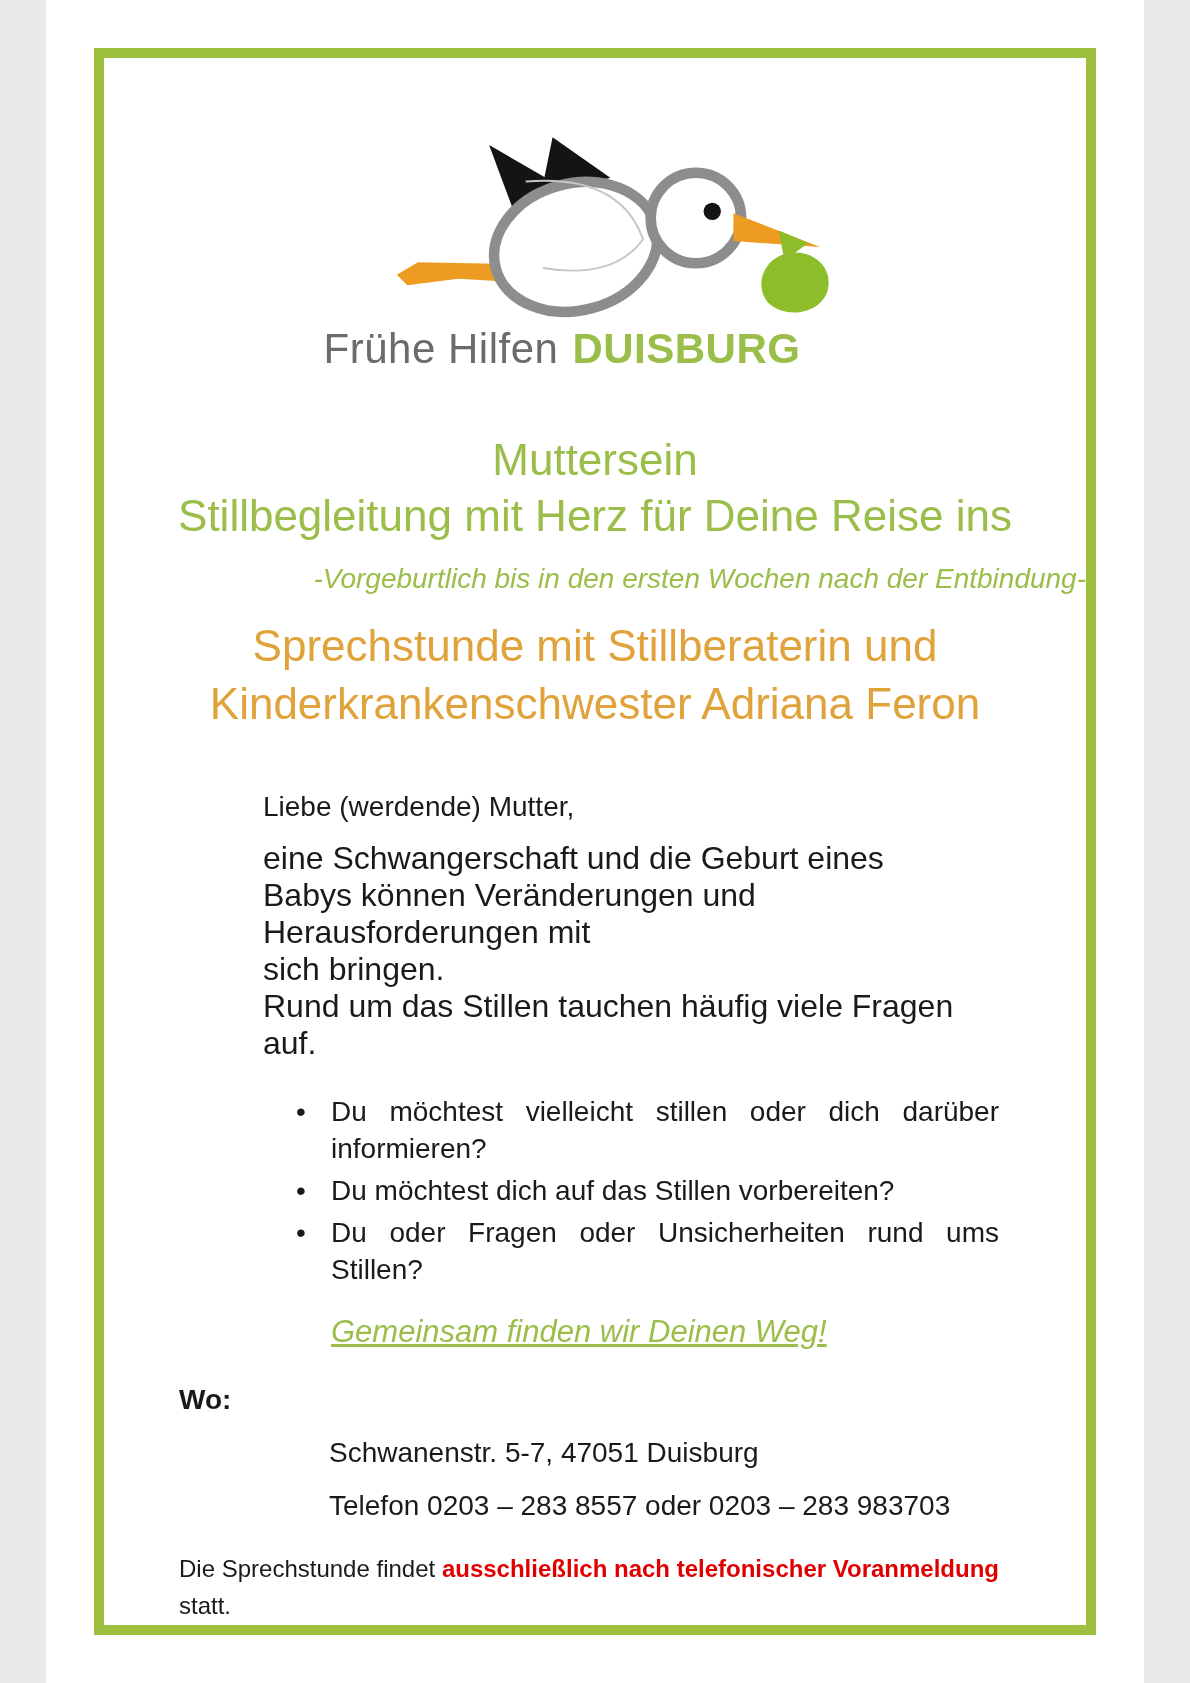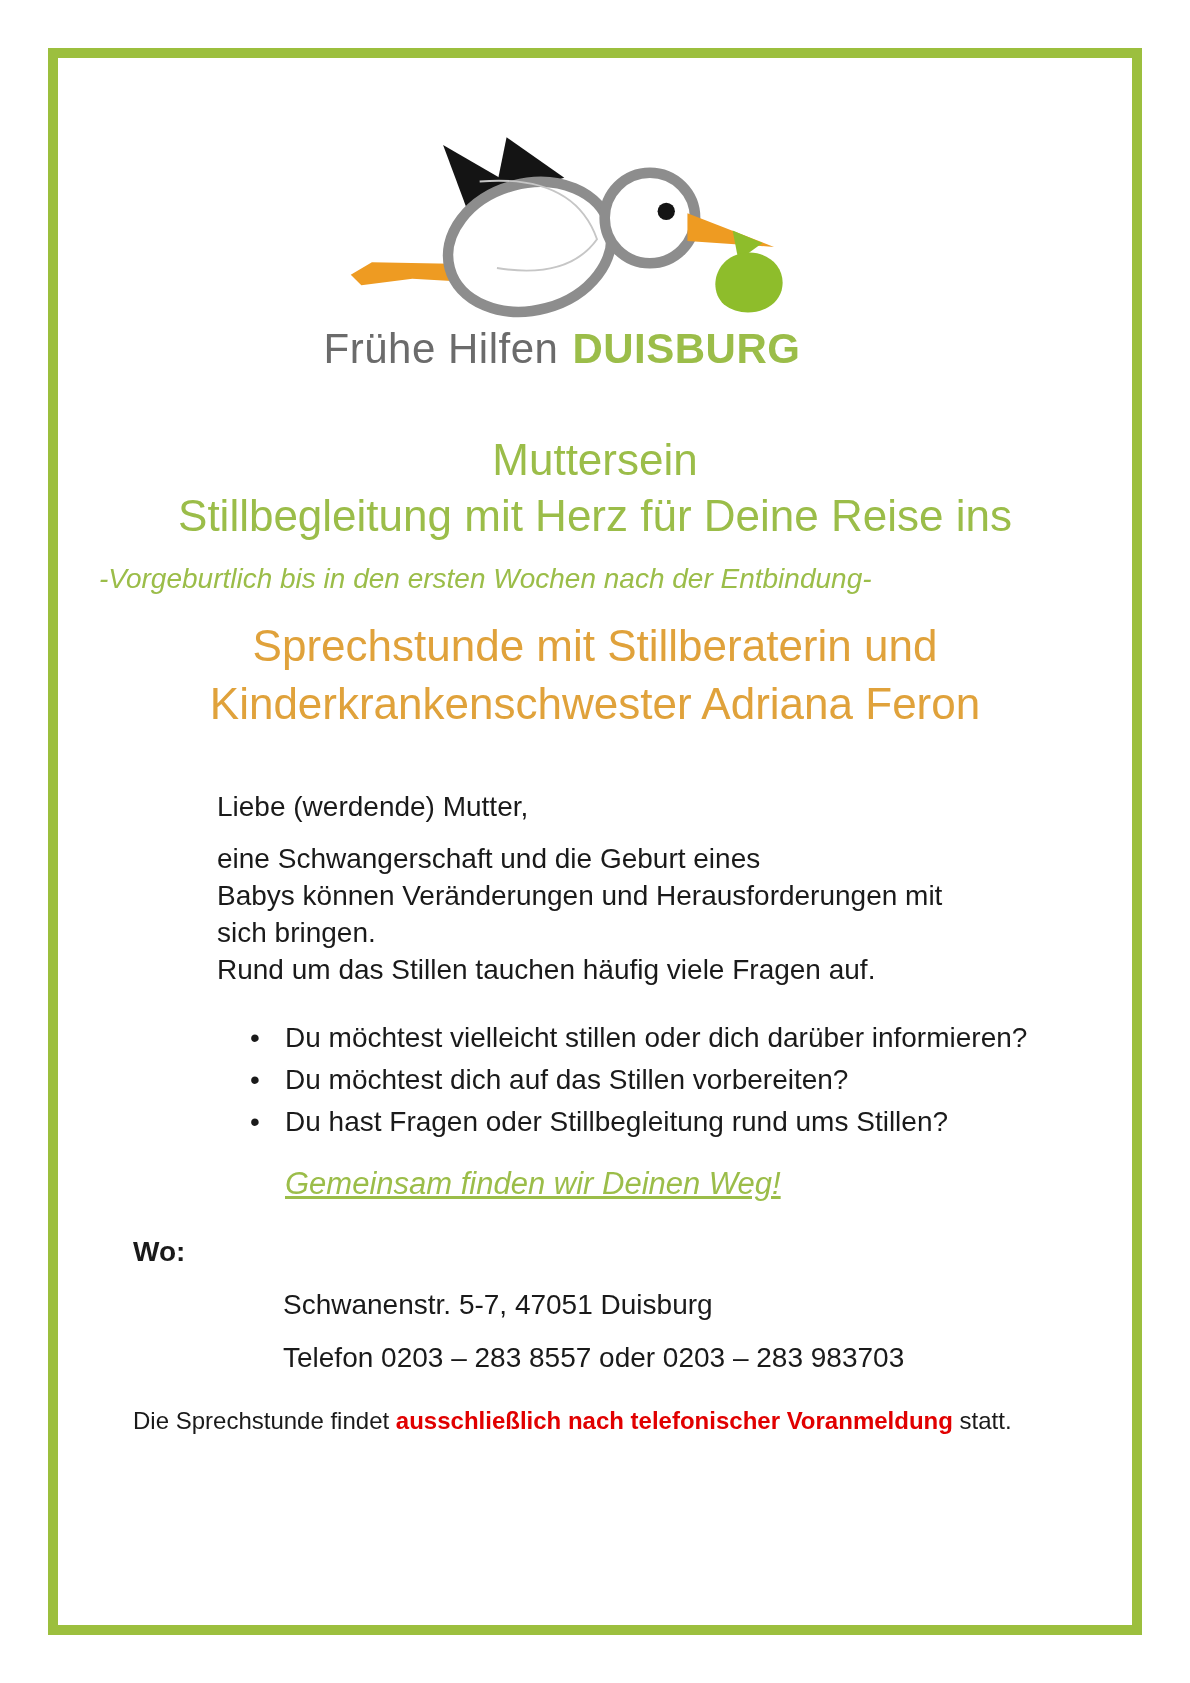--- a/index.html
+++ b/index.html
@@ -1,19 +1,19 @@
 <!DOCTYPE html>
 <html lang="de" style="--background: #ffffff; --text: #1a1a1a; --green-text: #9bbd49; --green-border: #9cbf3e; --green-bag: #8ebd2b; --orange-text: #e0a23b; --orange-stork: #ee9b22; --red-text: #e10000; --gray-logo: #6b6b6b; --stork-outline: #8d8d8d;"><head>
 <meta charset="utf-8">
 <style>
   * { margin: 0; padding: 0; box-sizing: border-box; }
   html, body { background: #e9e9e9; }
   .page {
     position: relative;
-    width: 1190px;
+    width: 1098px;
     height: 1683px;
     background: var(--background, #ffffff);
     font-family: "Liberation Sans", "DejaVu Sans", sans-serif;
     color: var(--text, #1a1a1a);
     overflow: hidden;
     margin: 0 auto;
   }
   .frame {
     position: absolute;
     left: 48px; top: 48px; right: 48px; bottom: 48px;
@@ -47,37 +47,37 @@
   
   .title {
     margin-top: 60px;
     text-align: center;
     font-size: 44px; line-height: 56px;
     font-weight: 400;
     color: var(--green-text, #9bbd49);
   }
   .subtitle {
     margin-top: 18px;
-    text-align: left;
+    text-align: right;
     font-size: 28px; line-height: 34px;
     font-style: italic;
     color: var(--green-text, #9bbd49);
     margin-left: 41px;
   }
   .speaker {
     margin-top: 21px;
     text-align: center;
     font-size: 44px; line-height: 58px;
     font-weight: 400;
     color: var(--orange-text, #e0a23b);
   }
 
   
   .salutation { margin: 56px 87px 0 159px; font-size: 28px; line-height: 36px; }
-  .intro      { margin: 15px 87px 16px 159px; font-size: 28px; line-height: 37px; }
+  .intro      { margin: 15px 87px 16px 159px; font-size: 32px; line-height: 37px; }
   .bullets    { margin: 31px 87px 0 192px; }
   .bullet-item   { display: flex; font-size: 28px; line-height: 37px; margin-bottom: 5px; }
   .bullet-marker { flex: 0 0 35px; width: 35px; }
   .bullet-text   { flex: 1; text-align: justify; }
   .slogan {
     margin: 24px 0 0 227px;
     font-size: 31px; line-height: 40px;
     font-style: italic;
     color: var(--green-text, #9bbd49);
     text-decoration: underline;
@@ -156,21 +156,21 @@
       <div class="bullet-item">
         <span class="bullet-marker">•</span>
         <span class="bullet-text">Du möchtest vielleicht stillen oder dich darüber informieren?</span>
       </div>
       <div class="bullet-item">
         <span class="bullet-marker">•</span>
         <span class="bullet-text">Du möchtest dich auf das Stillen vorbereiten?</span>
       </div>
       <div class="bullet-item">
         <span class="bullet-marker">•</span>
-        <span class="bullet-text">Du hast Fragen oder Stillbegleitung rund ums Stillen?</span>
+        <span class="bullet-text">Du oder Fragen oder Unsicherheiten rund ums Stillen?</span>
       </div>
     </div>
 
     <div class="slogan">Gemeinsam finden wir Deinen Weg!</div>
 
     <div class="sched">
       <div class="sched-label">Wo:</div>
     </div>
     <div class="addr">Schwanenstr. 5-7, 47051 Duisburg</div>
     <div class="addr">Telefon 0203 – 283 8557 oder 0203 – 283 983703</div>

